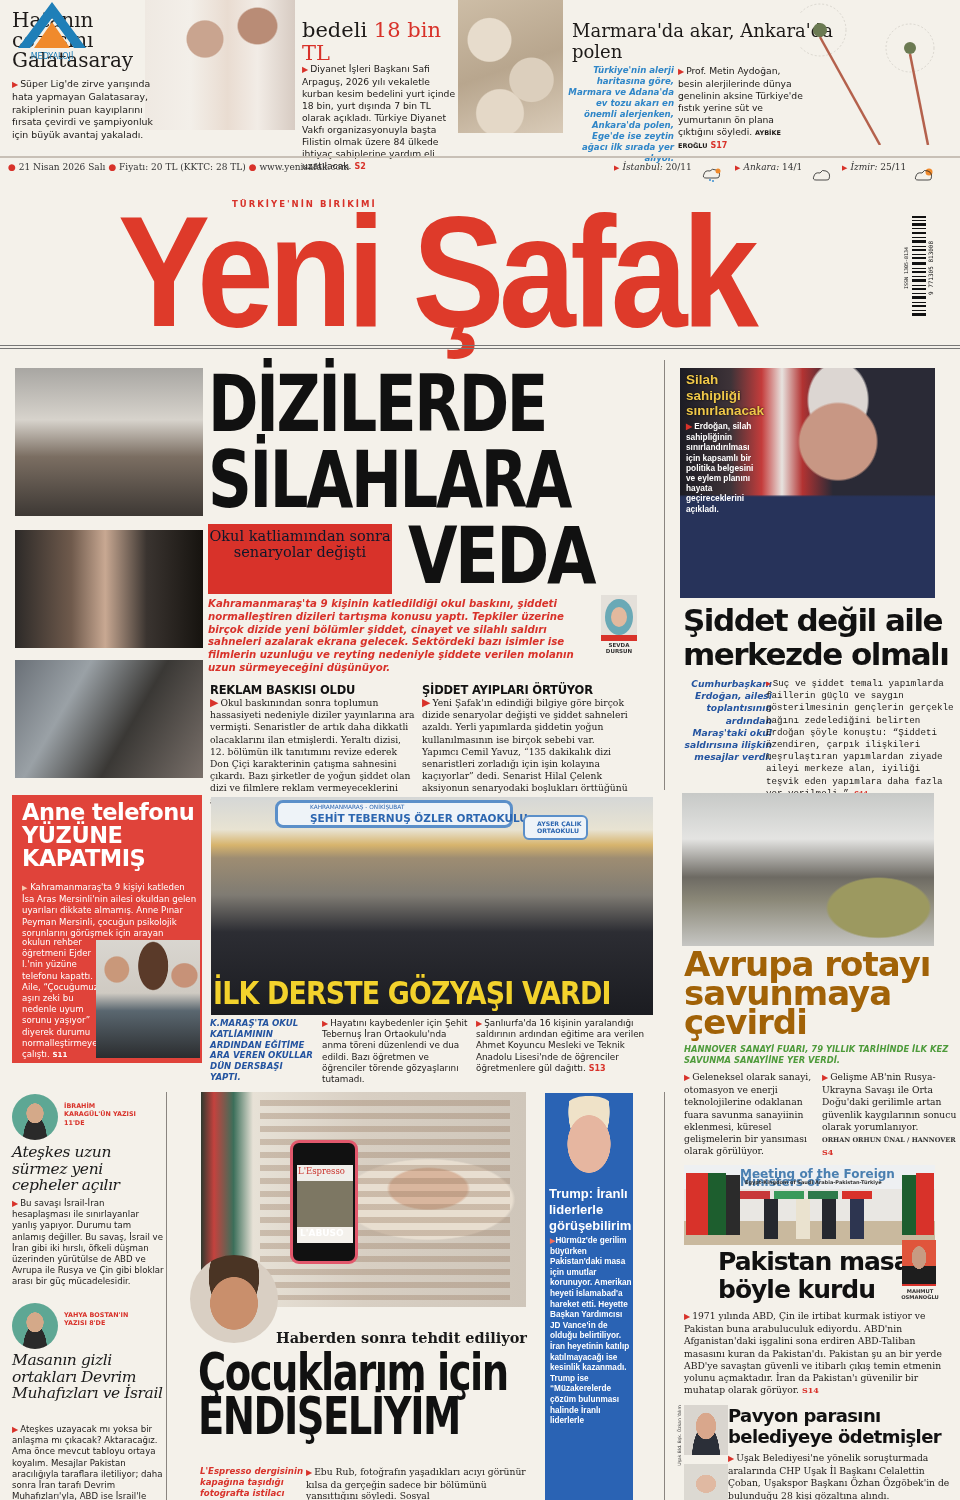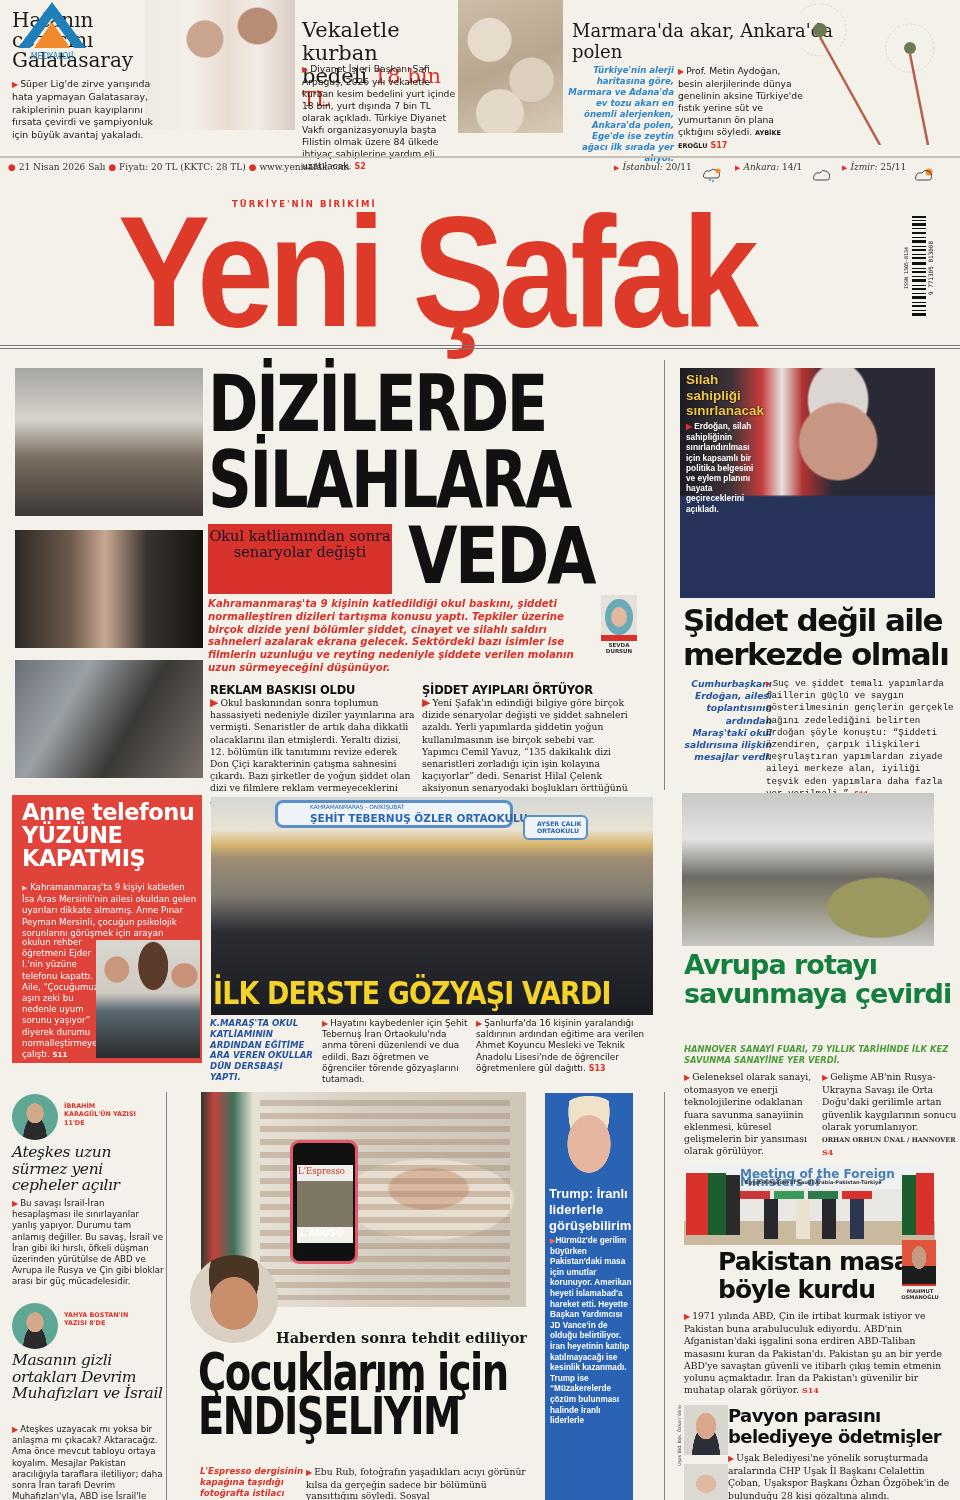--- a/index.html
+++ b/index.html
@@ -96,21 +96,21 @@
   #school-sign2-text { left: 537px; top: 820px; width: 50px; font-size: 6.2px; line-height: 7px; font-weight: bold; color: #2c66b0; }
   #school-banner { left: 213px; top: 974px; width: 440px; font-size: 32px; font-weight: bold; color: #f3d22c; letter-spacing: -1px; text-shadow: 1px 1px 0 #222, -1px -1px 0 #222; transform: scaleX(0.84); transform-origin: left top; white-space: nowrap; }
   #school-blue { left: 210px; top: 1018px; width: 106px; font-size: 8.6px; line-height: 10.8px; font-weight: bold; font-style: italic; color: #2454a0; }
   #school-col1 { left: 322px; top: 1018px; width: 150px; font-size: 8.8px; line-height: 11.2px; }
   #school-col2 { left: 476px; top: 1018px; width: 180px; font-size: 8.8px; line-height: 11.2px; }
 
   
   #photo-hannover { left: 682px; top: 793px; width: 252px; height: 153px; background:
     radial-gradient(ellipse at 78% 75%, #9c9960 0 18%, transparent 19%),
     linear-gradient(180deg, #c7c9c7 0%, #e4e4e2 30%, #6d6a63 55%, #8b8878 70%, #c6c6c3 100%); }
-  #avrupa-headline { left: 684px; top: 950px; width: 272px; font-size: 27px; line-height: 29px; font-weight: bold; letter-spacing: -1px; color: #15803d; }
+  #avrupa-headline { left: 684px; top: 950px; width: 272px; font-size: 34px; line-height: 29px; font-weight: bold; letter-spacing: -1px; color: #a16207; }
   #avrupa-green { left: 684px; top: 1044px; width: 270px; font-size: 8.4px; line-height: 11px; font-style: italic; font-weight: bold; color: #4e9b3b; }
   #avrupa-col1 { left: 684px; top: 1071px; width: 133px; }
   #avrupa-col2 { left: 822px; top: 1071px; width: 136px; }
   #avrupa-sig { font-size: 6.5px; font-weight: bold; color: #333; margin-top: 44px; }
 
   
   .col-avatar { position: absolute; width: 46px; height: 46px; border-radius: 50%; background: radial-gradient(ellipse at 50% 42%, #d4a989 0 26%, transparent 27%), radial-gradient(ellipse at 50% 100%, #2a2a2a 0 36%, transparent 37%), #5ea794; }
   .col-kicker { position: absolute; font-size: 6.4px; line-height: 8.4px; font-weight: bold; color: #d8322a; }
   .col-title { position: absolute; font-family: "DejaVu Serif", serif; font-style: italic; font-size: 15.5px; line-height: 16.5px; color: #1a1a1a; letter-spacing: -0.4px; }
   .col-body { position: absolute; font-size: 8.6px; line-height: 11.2px; }
@@ -166,21 +166,20 @@
   <div>Galatasaray</div>
 </div>
 <svg class="abs" id="logo-medyaloji" viewBox="0 0 76 62">
   <polygon points="38,2 72,48 60,48 38,18 16,48 4,48" fill="#1f7fb8"></polygon>
   <polygon points="38,22 56,48 20,48" fill="#f08a2c"></polygon>
   <text x="38" y="59" font-size="8" text-anchor="middle" fill="#1f7fb8" font-family="DejaVu Sans, sans-serif">MEDYALOJİ</text>
 </svg>
 <p class="abs body" id="top-sport-body"><span class="arrow">▶</span><span>Süper Lig'de zirve yarışında hata yapmayan Galatasaray, rakiplerinin puan kayıplarını fırsata çevirdi ve şampiyonluk için büyük avantaj yakaladı.</span></p>
 
 <div class="abs serif" id="top-kurban-title">
-  <div>Vekaletle kurban</div>
   <div><span>bedeli </span><span class="hl">18 bin TL</span></div>
 </div>
 <p class="abs" id="top-kurban-body"><span class="arrow">▶</span><span>Diyanet İşleri Başkanı Safi Arpaguş, 2026 yılı vekaletle kurban kesim bedelini yurt içinde 18 bin, yurt dışında 7 bin TL olarak açıkladı. Türkiye Diyanet Vakfı organizasyonuyla başta Filistin olmak üzere 84 ülkede ihtiyaç sahiplerine yardım eli uzatılacak.</span> <span class="ref">S2</span></p>
 <div class="photo" id="photo-sheep"></div>
 
 <div class="abs serif" id="top-alerji-title">
   <div>Marmara'da akar, Ankara'da polen</div>
 </div>
 <p class="abs" id="top-alerji-italic">Türkiye'nin alerji haritasına göre, Marmara ve Adana'da ev tozu akarı en önemli alerjenken, Ankara'da polen, Ege'de ise zeytin ağacı ilk sırada yer alıyor.</p>
 <p class="abs" id="top-alerji-body"><span class="arrow">▶</span><span>Prof. Metin Aydoğan, besin alerjilerinde dünya genelinin aksine Türkiye'de fıstık yerine süt ve yumurtanın ön plana çıktığını söyledi.</span> <b style="font-size:6.5px">AYBİKE EROĞLU</b> <span class="ref">S17</span></p>

